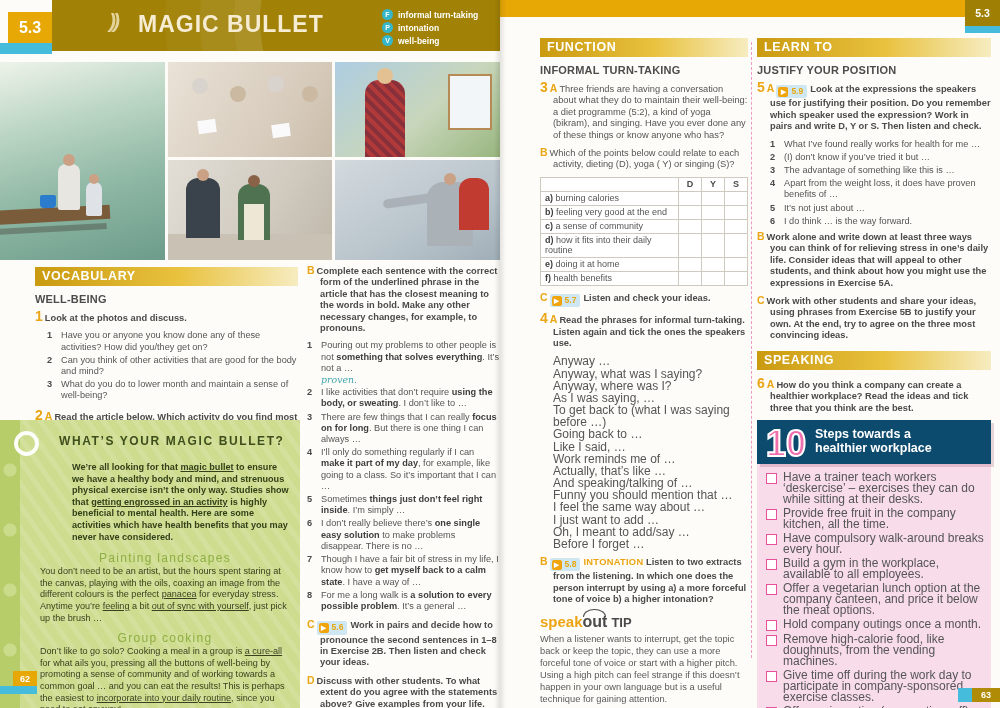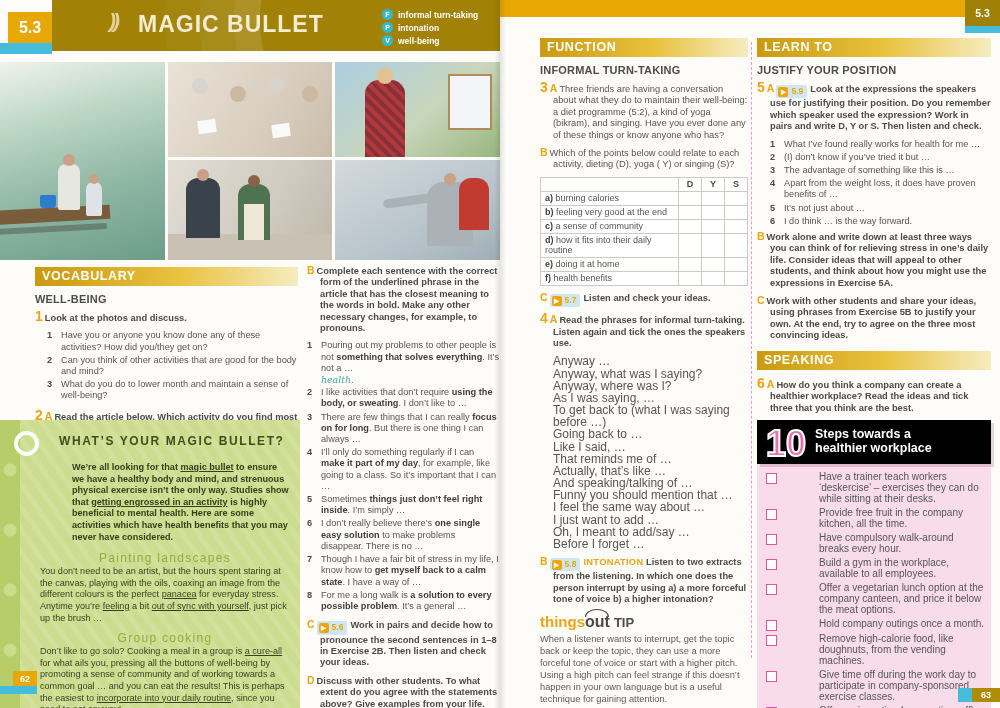--- a/index.html
+++ b/index.html
@@ -114,29 +114,29 @@
   .tip-logo { margin-bottom:2px; }
   .tip-logo .speak { color:#eca413; font-weight:bold; font-size:15px; }
   .tip-logo .out { color:#4a4a4a; font-weight:bold; font-size:16px; position:relative; display:inline-block; }
   .tip-logo .out::before { content:""; position:absolute; left:0; right:1px; top:-4px; height:7px;
                            border:1.6px solid #4a4a4a; border-bottom:none; border-radius:50% 50% 0 0 / 100% 100% 0 0; }
   .tip-logo .tip-word { color:#4a4a4a; font-weight:bold; font-size:13px; margin-left:4px; }
   .tip-body { font-size:9.3px; color:#5a5a5a; line-height:12px; }
 
   
   .poster { margin:4px 0 8px; }
-  .poster-head { background:#000000; position:relative; padding:7px 8px 9px 58px; min-height:44px;
+  .poster-head { background:#0c4a6e; position:relative; padding:7px 8px 9px 58px; min-height:44px;
                  box-shadow:3px 3px 0 rgba(120,40,80,.18); }
   .poster-num { position:absolute; left:9px; top:3px; font-size:36px; font-weight:bold; color:#ef6eac; -webkit-text-stroke:2px #fff; }
   .poster-title { font-size:12.5px; font-weight:bold; line-height:14px; color:#fff; }
   .poster-body { background:#f8dcea; padding:8px 6px 6px 9px; }
   .check-row { display:flex; gap:6px; margin-bottom:3.5px; }
   .checkbox { flex:0 0 auto; width:11px; height:11px; background:#fff; border:1.6px solid #e8509b; margin-top:1px; }
   .check-row:last-child .checkbox { border-color:#49b9c7; }
-  .check-text { font-size:10px; color:#555; line-height:10.8px;margin-left:36px; }
+  .check-text { font-size:12px; color:#555; line-height:10.8px; }
 
   
   .pg62-gold { position:absolute; left:13px; top:671px; width:24px; height:15px; background:#e7a705; color:#fff;
                font-size:9px; font-weight:bold; display:flex; align-items:center; justify-content:center; }
   .pg62-cyan { position:absolute; left:0; top:686px; width:37px; height:8px; background:#45bcdc; }
   .pg63-cyan { position:absolute; left:958px; top:688px; width:14px; height:14px; background:#45bcdc; }
   .pg63-gold { position:absolute; left:972px; top:688px; width:28px; height:14px; background:#b08b06; color:#fff;
                font-size:9px; font-weight:bold; display:flex; align-items:center; justify-content:center; }
 </style>
 </head>
@@ -237,21 +237,21 @@
 </div>
 
 <div class="col-mid">
   <div class="hang bold">
     <span class="ex-letter">B</span><span>Complete each sentence with the correct form of the underlined phrase in the article that has the closest meaning to the words in bold. Make any other necessary changes, for example, to pronouns.</span>
   </div>
   <div>
 
       <div class="n-row">
         <span class="rn">1</span>
-        <span><span>Pouring out my problems to other people is not <b>something that solves everything</b>. It’s not a …</span><span class="answer">health.</span></span>
+        <span><span>Pouring out my problems to other people is not <b>something that solves everything</b>. It’s not a …</span><span class="answer">proven.</span></span>
       </div>
 
       <div class="n-row">
         <span class="rn">2</span>
         <span><span>I like activities that don’t require <b>using the body, or sweating</b>. I don’t like to …</span></span>
       </div>
 
       <div class="n-row">
         <span class="rn">3</span>
         <span><span>There are few things that I can really <b>focus on for long</b>. But there is one thing I can always …</span></span>
@@ -410,21 +410,21 @@
       <div class="phrase">Anyway, where was I?</div>
 
       <div class="phrase">As I was saying, …</div>
 
       <div class="phrase">To get back to (what I was saying before …)</div>
 
       <div class="phrase">Going back to …</div>
 
       <div class="phrase">Like I said, …</div>
 
-      <div class="phrase">That reminds me of …</div>
+      <div class="phrase">Work reminds me of …</div>
 
       <div class="phrase">Actually, that’s like …</div>
 
       <div class="phrase">And speaking/talking of …</div>
 
       <div class="phrase">Funny you should mention that …</div>
 
       <div class="phrase">I feel the same way about …</div>
 
       <div class="phrase">I just want to add …</div>
@@ -436,21 +436,21 @@
 
   <div class="hang bold">
     <span class="ex-letter">B</span><span class="chip">
         <span class="play">▶</span>
         <span class="n">5.8</span>
       </span><span class="tag">INTONATION</span> <span>Listen to two extracts from the listening. In which one does the person interrupt by using a) a more forceful tone of voice b) a higher intonation?</span>
   </div>
 
   <div class="tip">
     <div class="tip-logo">
-      <span class="speak">things</span><span class="out">out</span><span class="tip-word">TIP</span>
+      <span class="speak">speak</span><span class="out">out</span><span class="tip-word">TIP</span>
     </div>
     <div class="tip-body">When a listener wants to interrupt, get the topic back or keep the topic, they can use a more forceful tone of voice or start with a higher pitch. Using a high pitch can feel strange if this doesn’t happen in your own language but is a useful technique for gaining attention.</div>
   </div>
 
   <div class="hang bold">
     <span class="ex-letter">C</span><span>Work in groups. Choose an activity you discussed in Exercise 1. Have a conversation and try to keep the conversation going but in a natural way. Choose six expressions from Exercise 4A and try to include them in your discussion. Use a high pitch at the start when you want to interrupt and regain the topic of conversation.</span>
   </div>
 
 </div>
 

